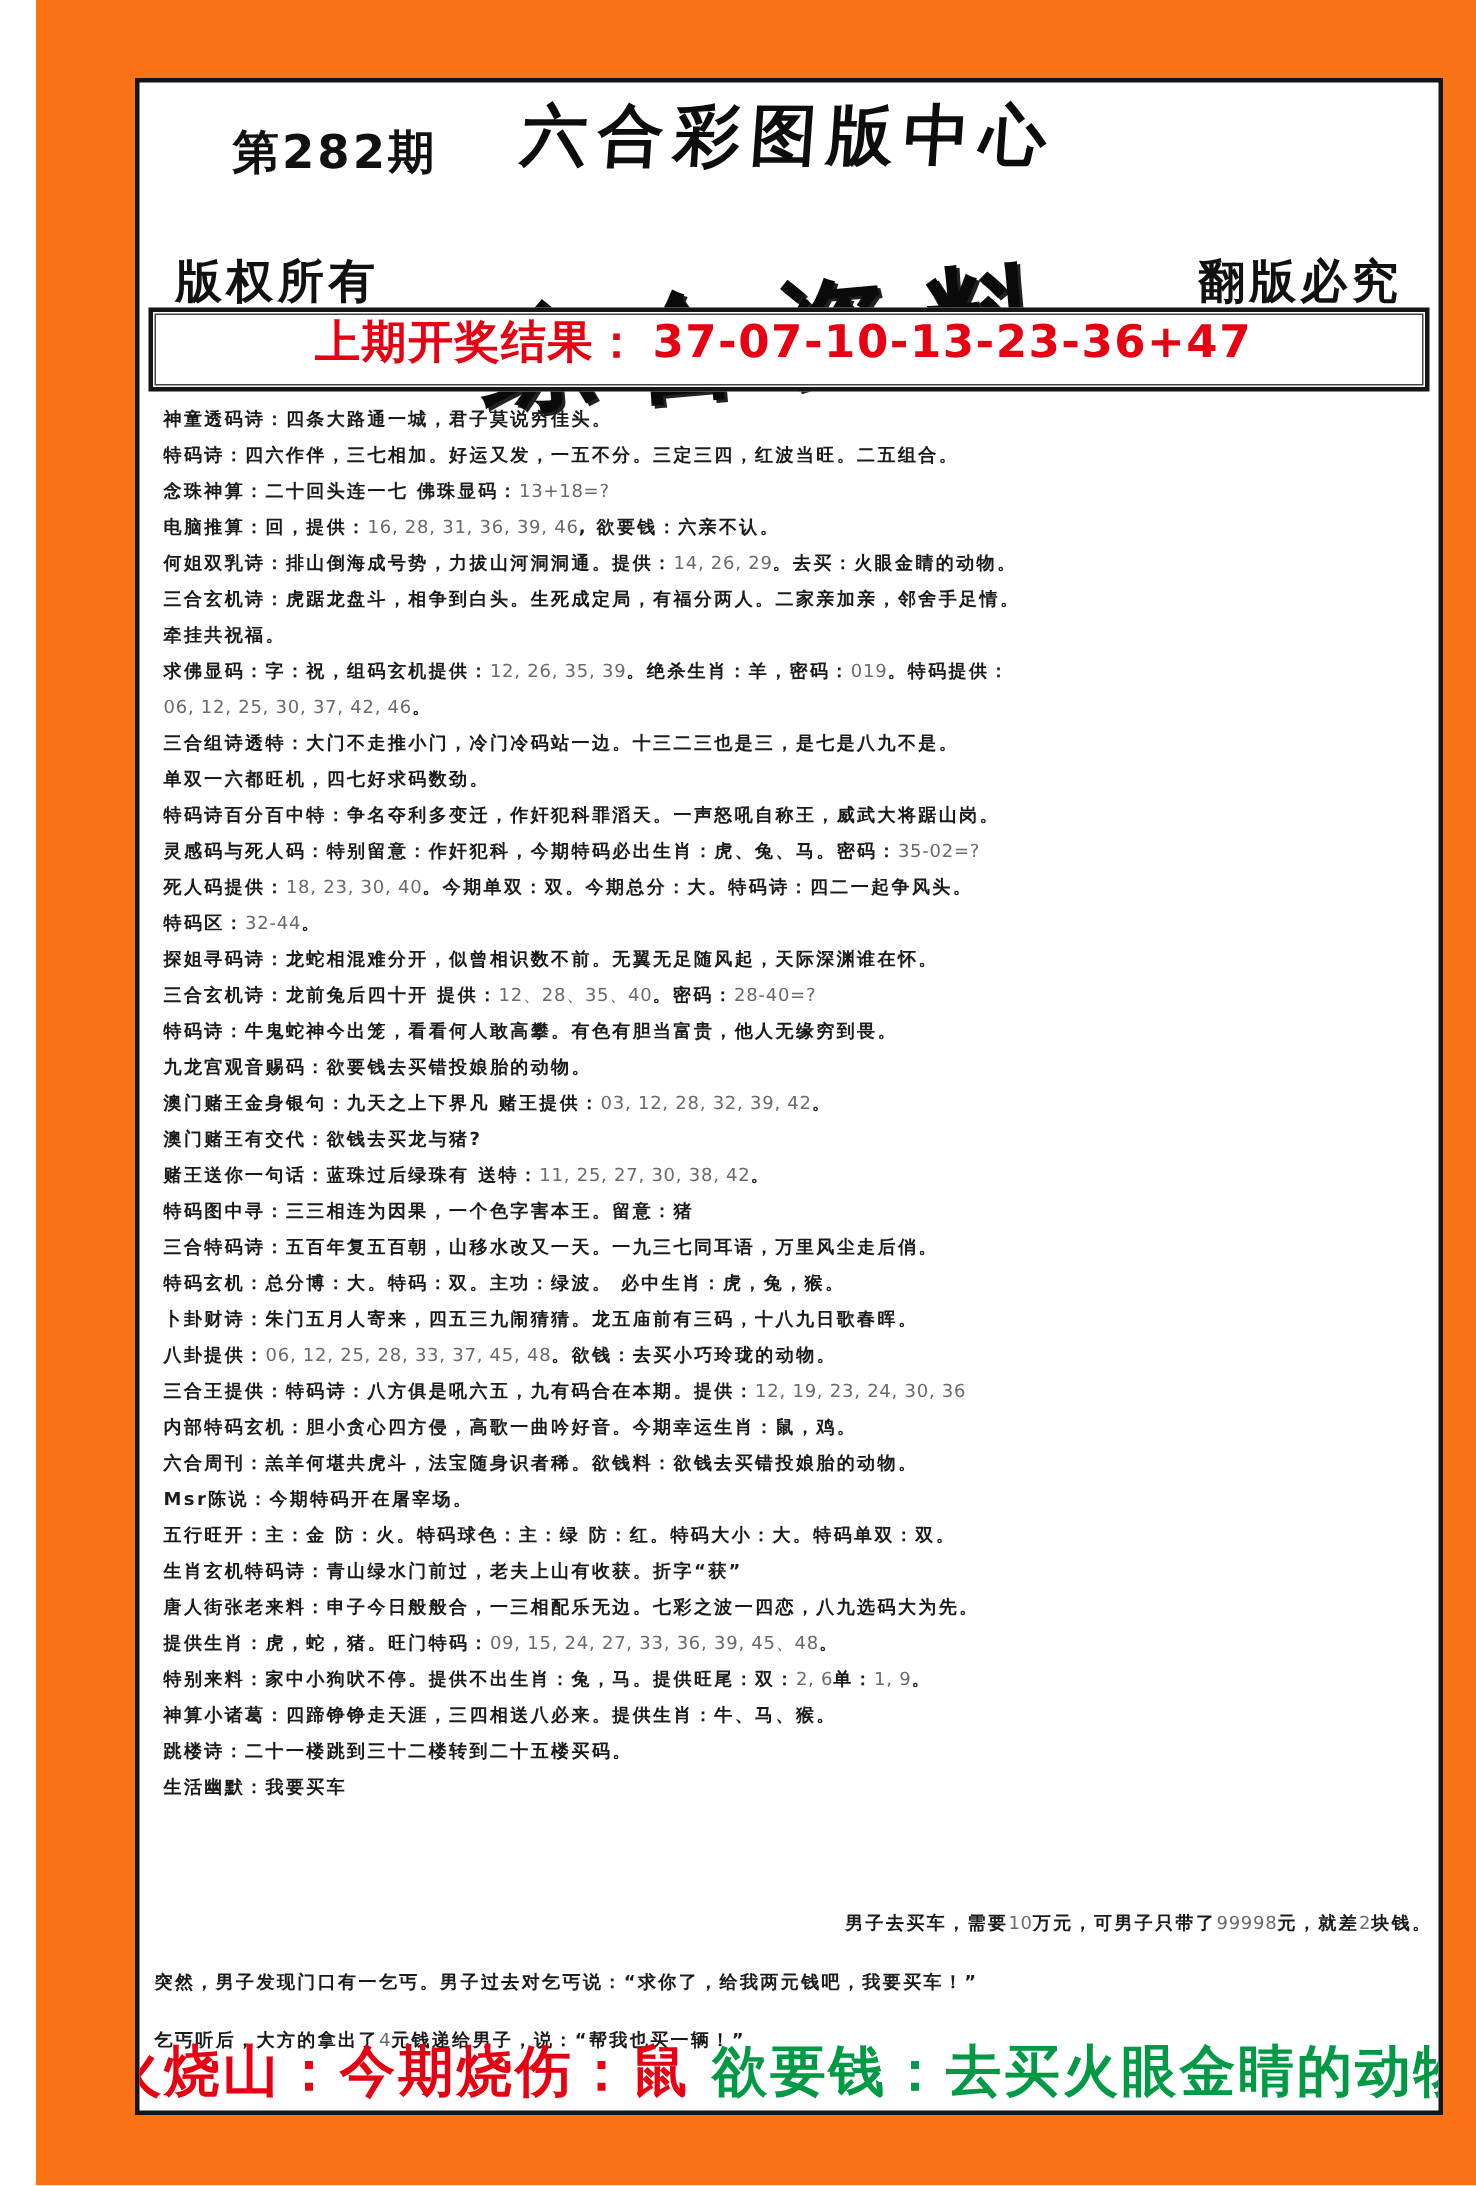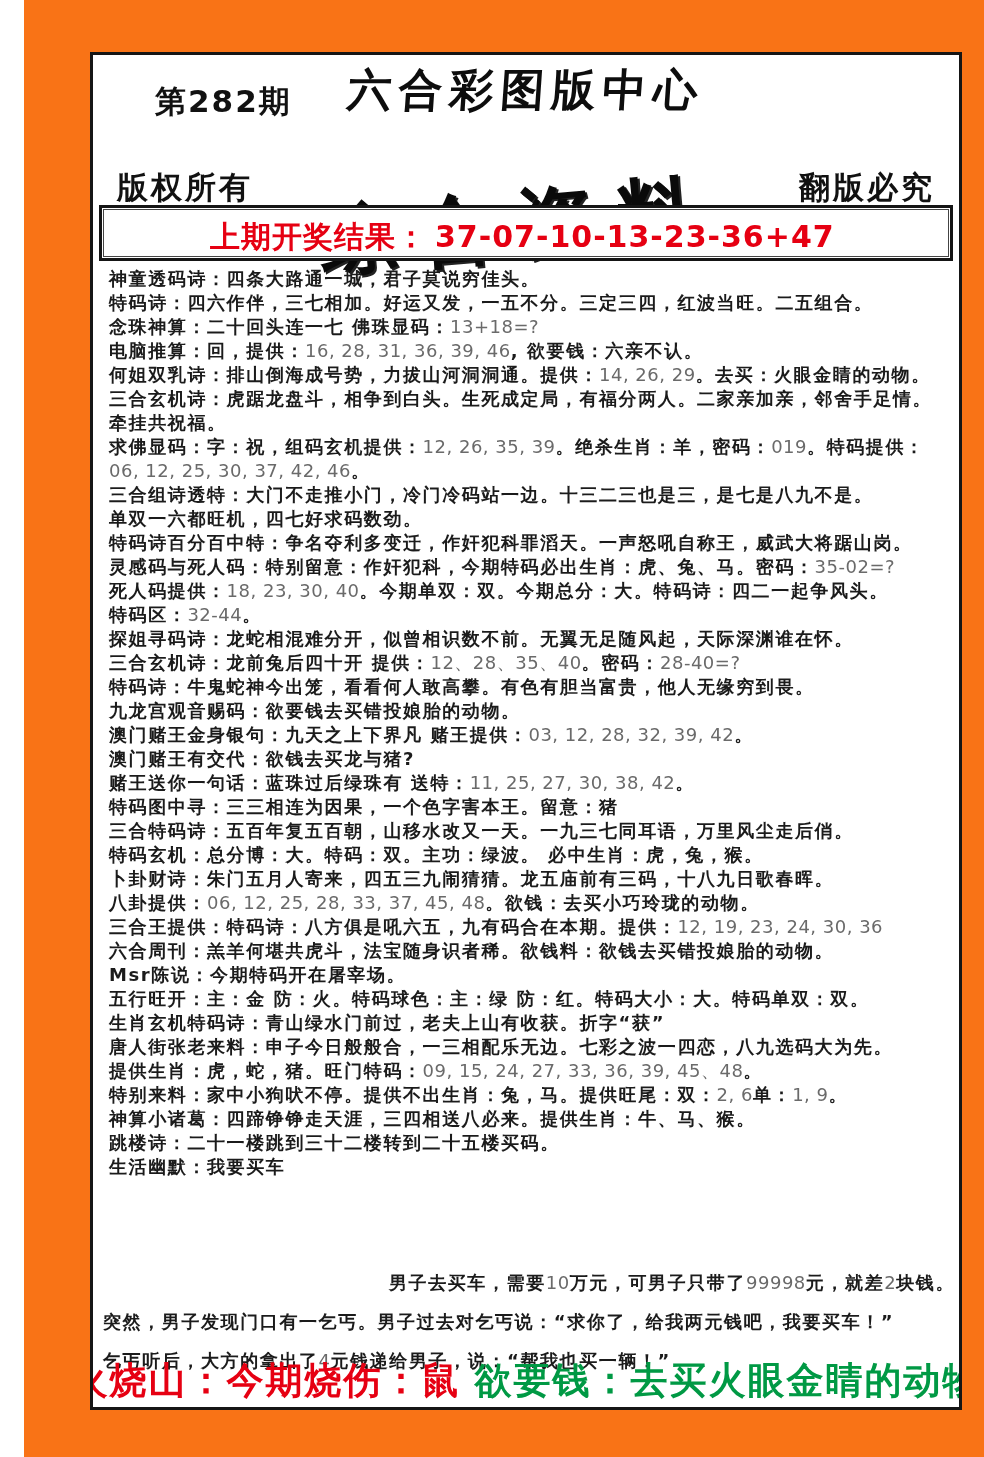--- a/index.html
+++ b/index.html
@@ -27,32 +27,32 @@
   }
   .notice-left,.notice-right{
     position:absolute;top:112px;font-size:31px;font-weight:900;color:#111;
     letter-spacing:3px;white-space:nowrap;
   }
   .notice-left{left:24px;}
   .notice-right{right:24px;}
   .result-box{
     position:absolute;left:6px;right:6px;top:150px;height:50px;
     border:3px solid #151515;box-shadow:inset 0 0 0 1px #fff,inset 0 0 0 2px #444;
-    display:flex;align-items:flex-end;background:#fff;
+    display:flex;align-items:flex-start;background:#fff;
   }
   .result-text{
     padding-left:108px;font-size:30px;font-weight:700;color:#e60012;
     letter-spacing:1px;white-space:nowrap;
   }
   .result-text .nums{font-family:"DejaVu Sans",sans-serif;font-weight:700;margin-left:8px;}
   .body-lines{
     position:absolute;left:16px;right:4px;top:212px;
   }
   .cn-line{
-    font-size:18px;font-weight:700;line-height:24px;letter-spacing:1.6px;
+    font-size:12px;font-weight:700;line-height:24px;letter-spacing:1.6px;
     white-space:nowrap;color:#1b1b1b;
   }
   .cn-line .num{color:#6a6a6a;font-weight:400;letter-spacing:0.5px;}
   .joke{
     position:absolute;left:10px;right:4px;top:1208px;
   }
   .joke .cn-line{line-height:39px;}
   .joke .cn-line.indent{text-indent:86px;text-align:right;}
   .hot-band{
     position:absolute;left:0;right:0;bottom:4px;height:44px;
@@ -103,20 +103,21 @@
       <div class="cn-line">九龙宫观音赐码：欲要钱去买错投娘胎的动物。</div>
       <div class="cn-line">澳门赌王金身银句：九天之上下界凡 赌王提供：<span class="num">03, 12, 28, 32, 39, 42</span>。</div>
       <div class="cn-line">澳门赌王有交代：欲钱去买龙与猪?</div>
       <div class="cn-line">赌王送你一句话：蓝珠过后绿珠有 送特：<span class="num">11, 25, 27, 30, 38, 42</span>。</div>
       <div class="cn-line">特码图中寻：三三相连为因果，一个色字害本王。留意：猪</div>
       <div class="cn-line">三合特码诗：五百年复五百朝，山移水改又一天。一九三七同耳语，万里风尘走后俏。</div>
       <div class="cn-line">特码玄机：总分博：大。特码：双。主功：绿波。 必中生肖：虎，兔，猴。</div>
       <div class="cn-line">卜卦财诗：朱门五月人寄来，四五三九闹猜猜。龙五庙前有三码，十八九日歌春晖。</div>
       <div class="cn-line">八卦提供：<span class="num">06, 12, 25, 28, 33, 37, 45, 48</span>。欲钱：去买小巧玲珑的动物。</div>
       <div class="cn-line">三合王提供：特码诗：八方俱是吼六五，九有码合在本期。提供：<span class="num">12, 19, 23, 24, 30, 36</span></div>
+      <div class="cn-line">内部特码玄机：胆小贪心四方侵，高歌一曲吟好音。今期幸运生肖：鼠，鸡。</div>
       <div class="cn-line">六合周刊：羔羊何堪共虎斗，法宝随身识者稀。欲钱料：欲钱去买错投娘胎的动物。</div>
       <div class="cn-line">Msr陈说：今期特码开在屠宰场。</div>
       <div class="cn-line">五行旺开：主：金 防：火。特码球色：主：绿 防：红。特码大小：大。特码单双：双。</div>
       <div class="cn-line">生肖玄机特码诗：青山绿水门前过，老夫上山有收获。折字“获”</div>
       <div class="cn-line">唐人街张老来料：申子今日般般合，一三相配乐无边。七彩之波一四恋，八九选码大为先。</div>
       <div class="cn-line">提供生肖：虎，蛇，猪。旺门特码：<span class="num">09, 15, 24, 27, 33, 36, 39, 45、48</span>。</div>
       <div class="cn-line">特别来料：家中小狗吠不停。提供不出生肖：兔，马。提供旺尾：双：<span class="num">2, 6</span>单：<span class="num">1, 9</span>。</div>
       <div class="cn-line">神算小诸葛：四蹄铮铮走天涯，三四相送八必来。提供生肖：牛、马、猴。</div>
       <div class="cn-line">跳楼诗：二十一楼跳到三十二楼转到二十五楼买码。</div>
       <div class="cn-line">生活幽默：我要买车</div>

